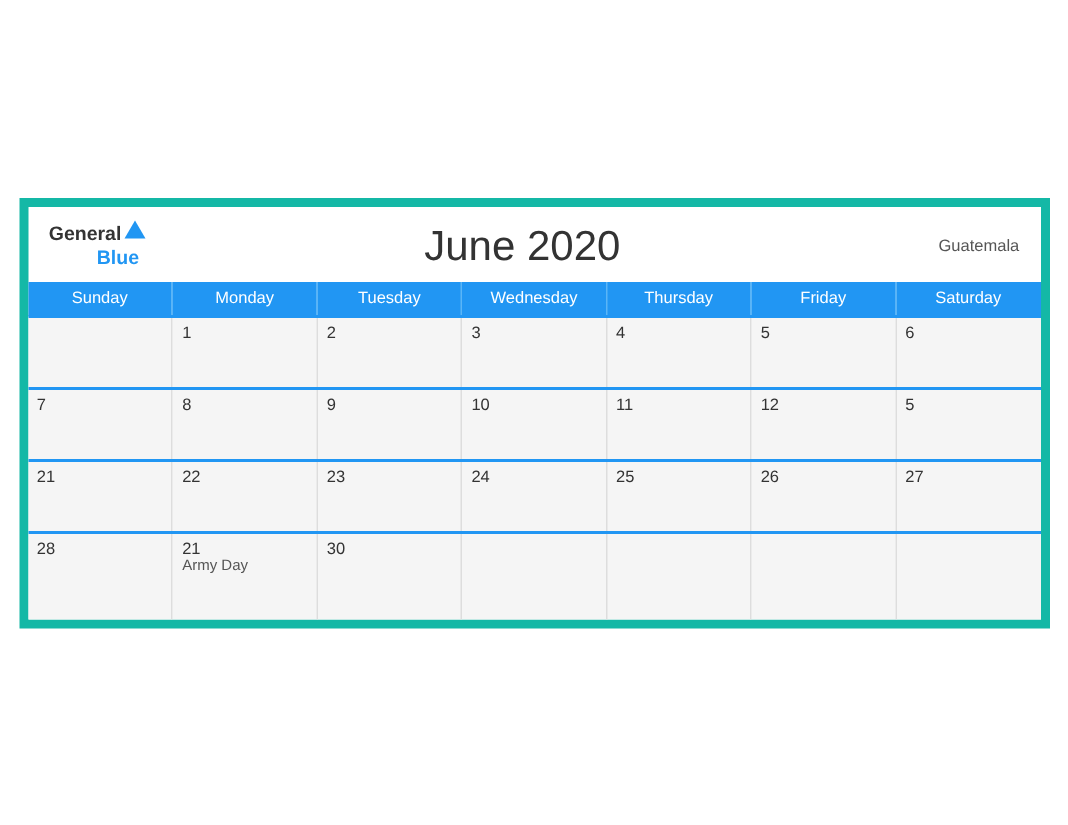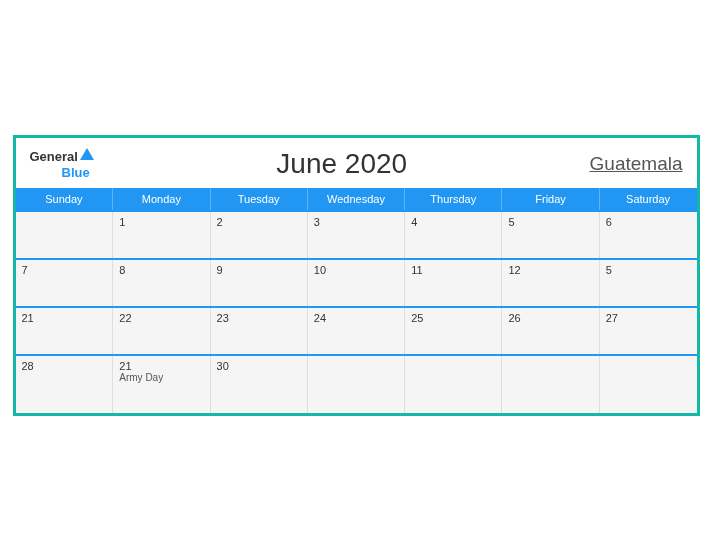--- a/index.html
+++ b/index.html
@@ -8,21 +8,21 @@
       height: 550px;
       background: #fff;
       font-family: Arial, sans-serif;
       display: flex;
       align-items: center;
       justify-content: center;
     }
     .calendar-container {
       width: 687px;
       background: #fff;
-      border: 3px solid #14b8a6;
+      border: 6px solid #14b8a6;
     }
     .calendar-header {
       display: flex;
       align-items: center;
       justify-content: space-between;
       padding: 10px 14px 8px 14px;
     }
     .logo {
       display: flex;
       flex-direction: column;
@@ -52,25 +52,24 @@
       top: -2px;
     }
     .calendar-title {
       font-size: 28px;
       color: #333;
       font-weight: normal;
       text-align: center;
       flex: 1;
     }
     .country-name {
-      font-size: 19px;
+      font-size: 11px;
       color: #555;
       text-align: right;
       min-width: 80px;
-      text-decoration: underline;
     }
     .calendar-grid {
       width: 100%;
       border-collapse: collapse;
     }
     .calendar-grid thead tr {
       background: #2196f3;
     }
     .calendar-grid thead th {
       color: #fff;

